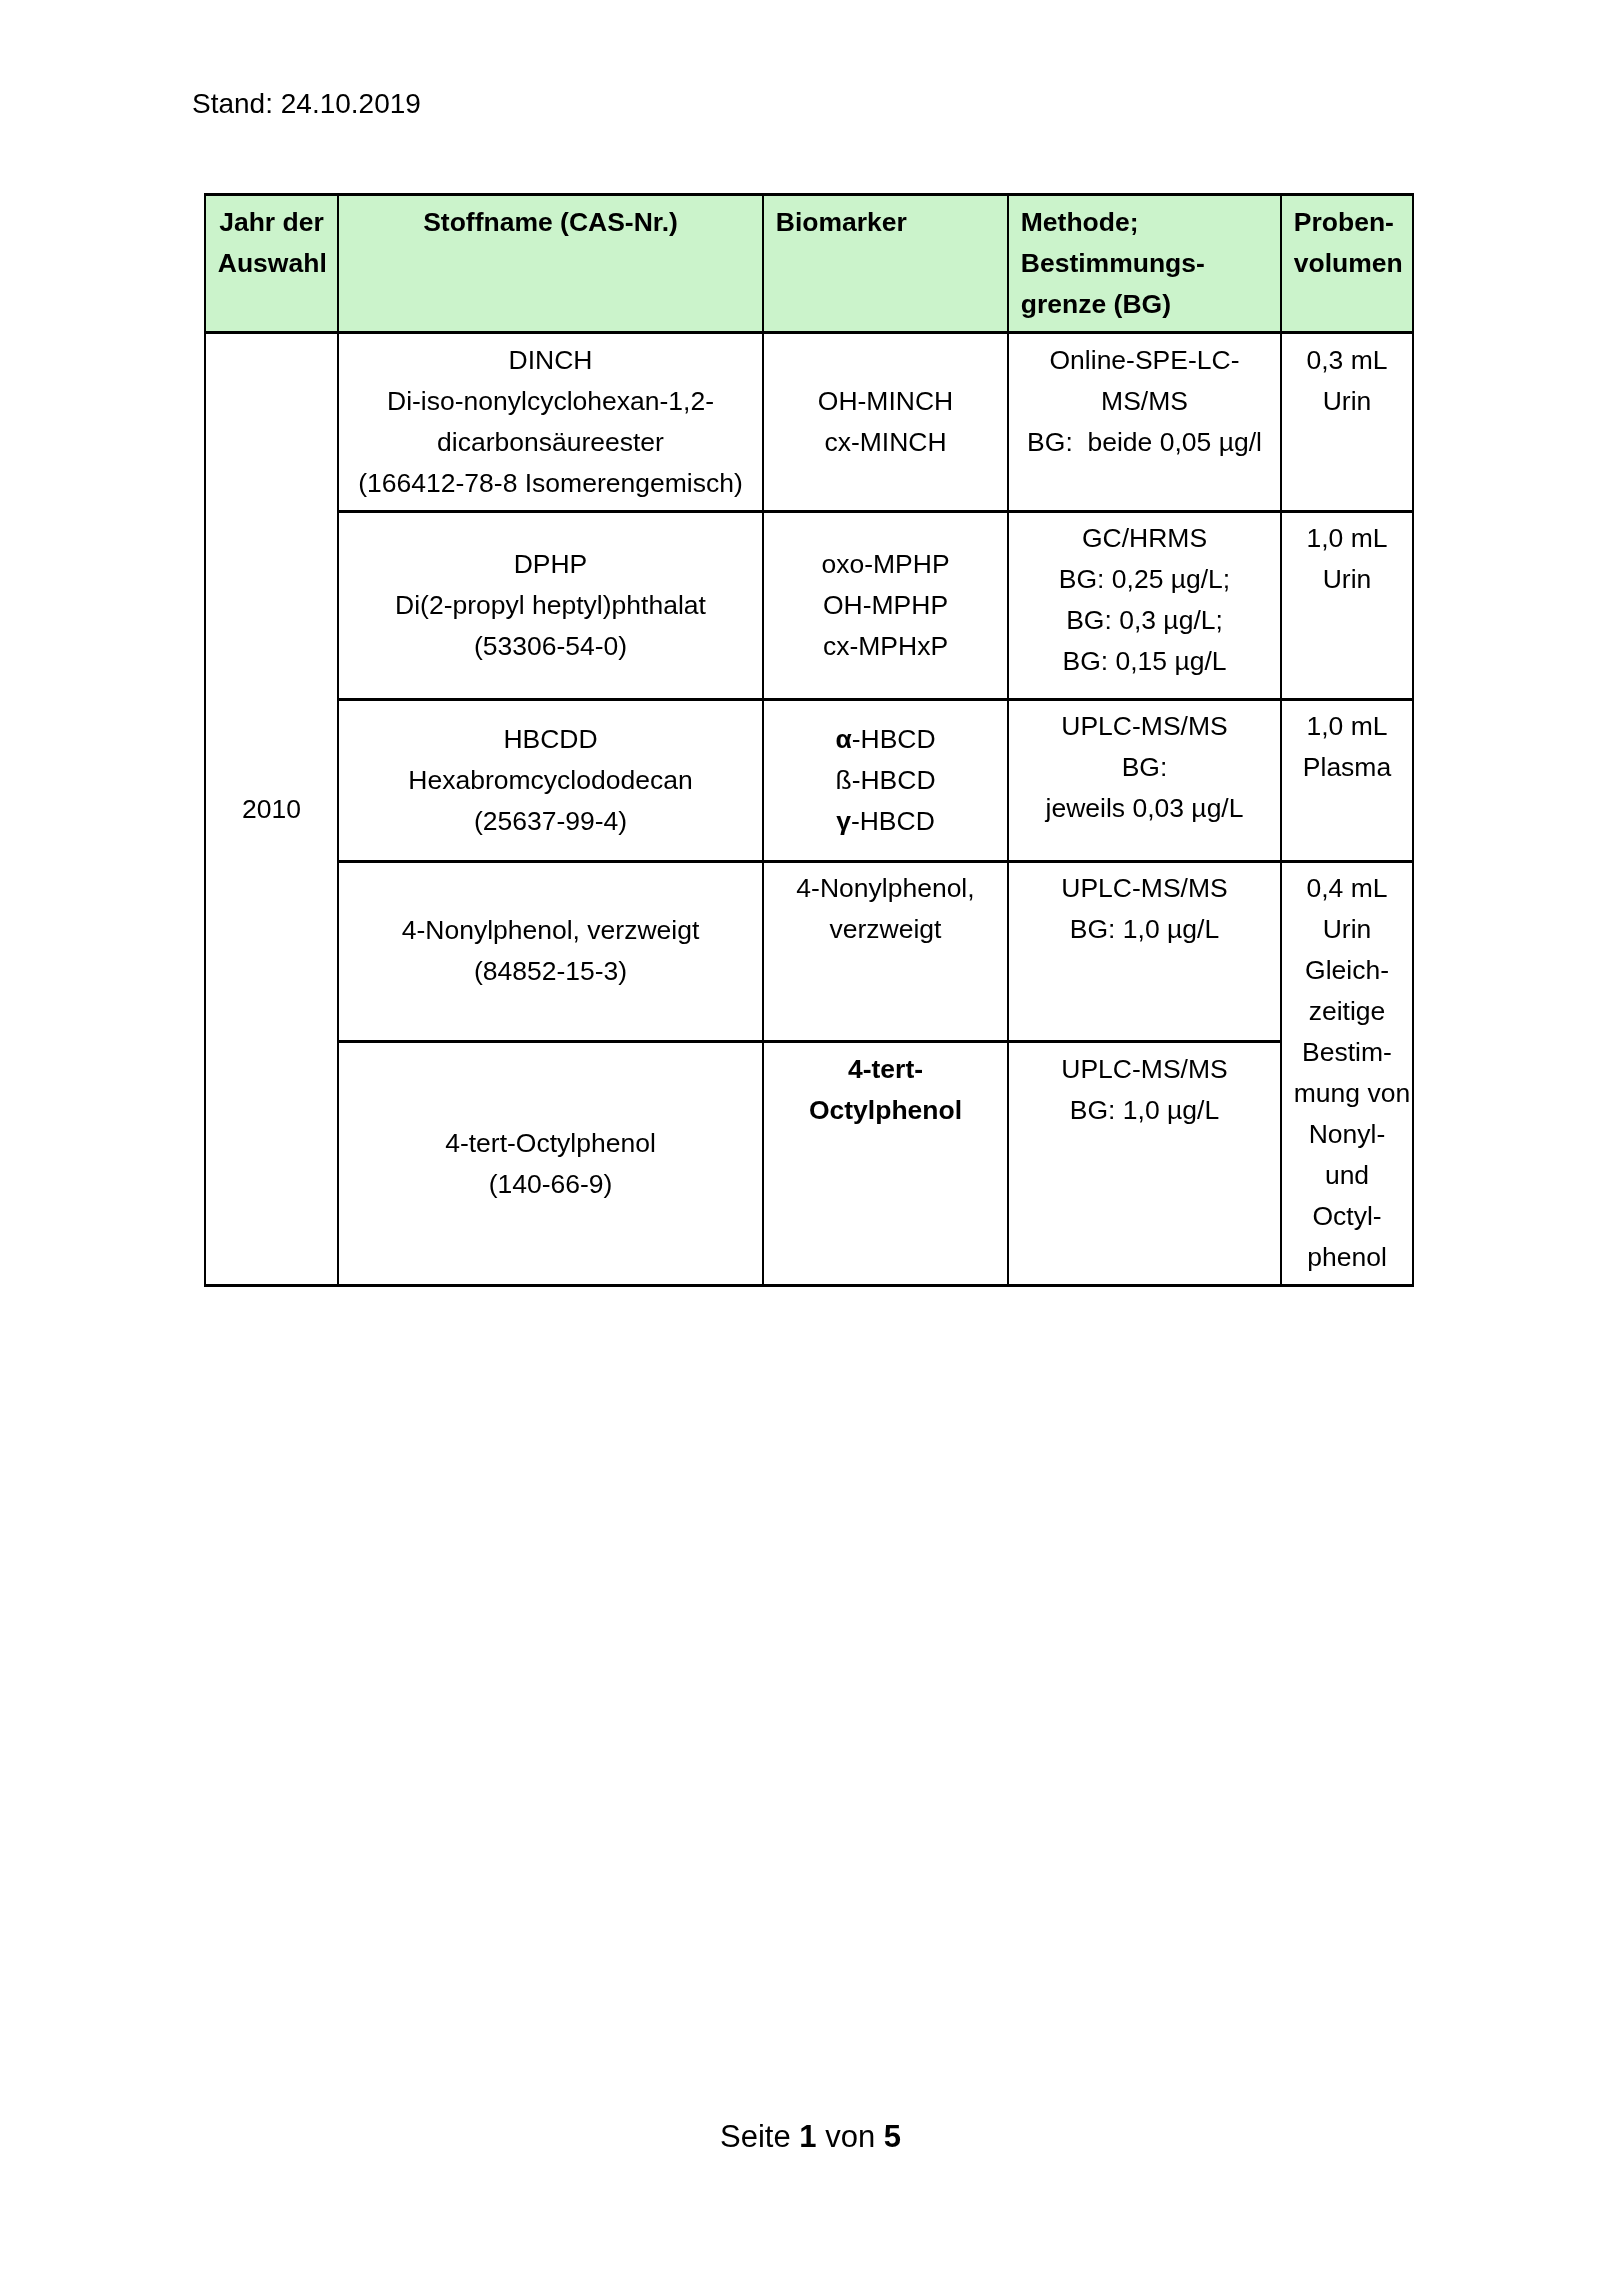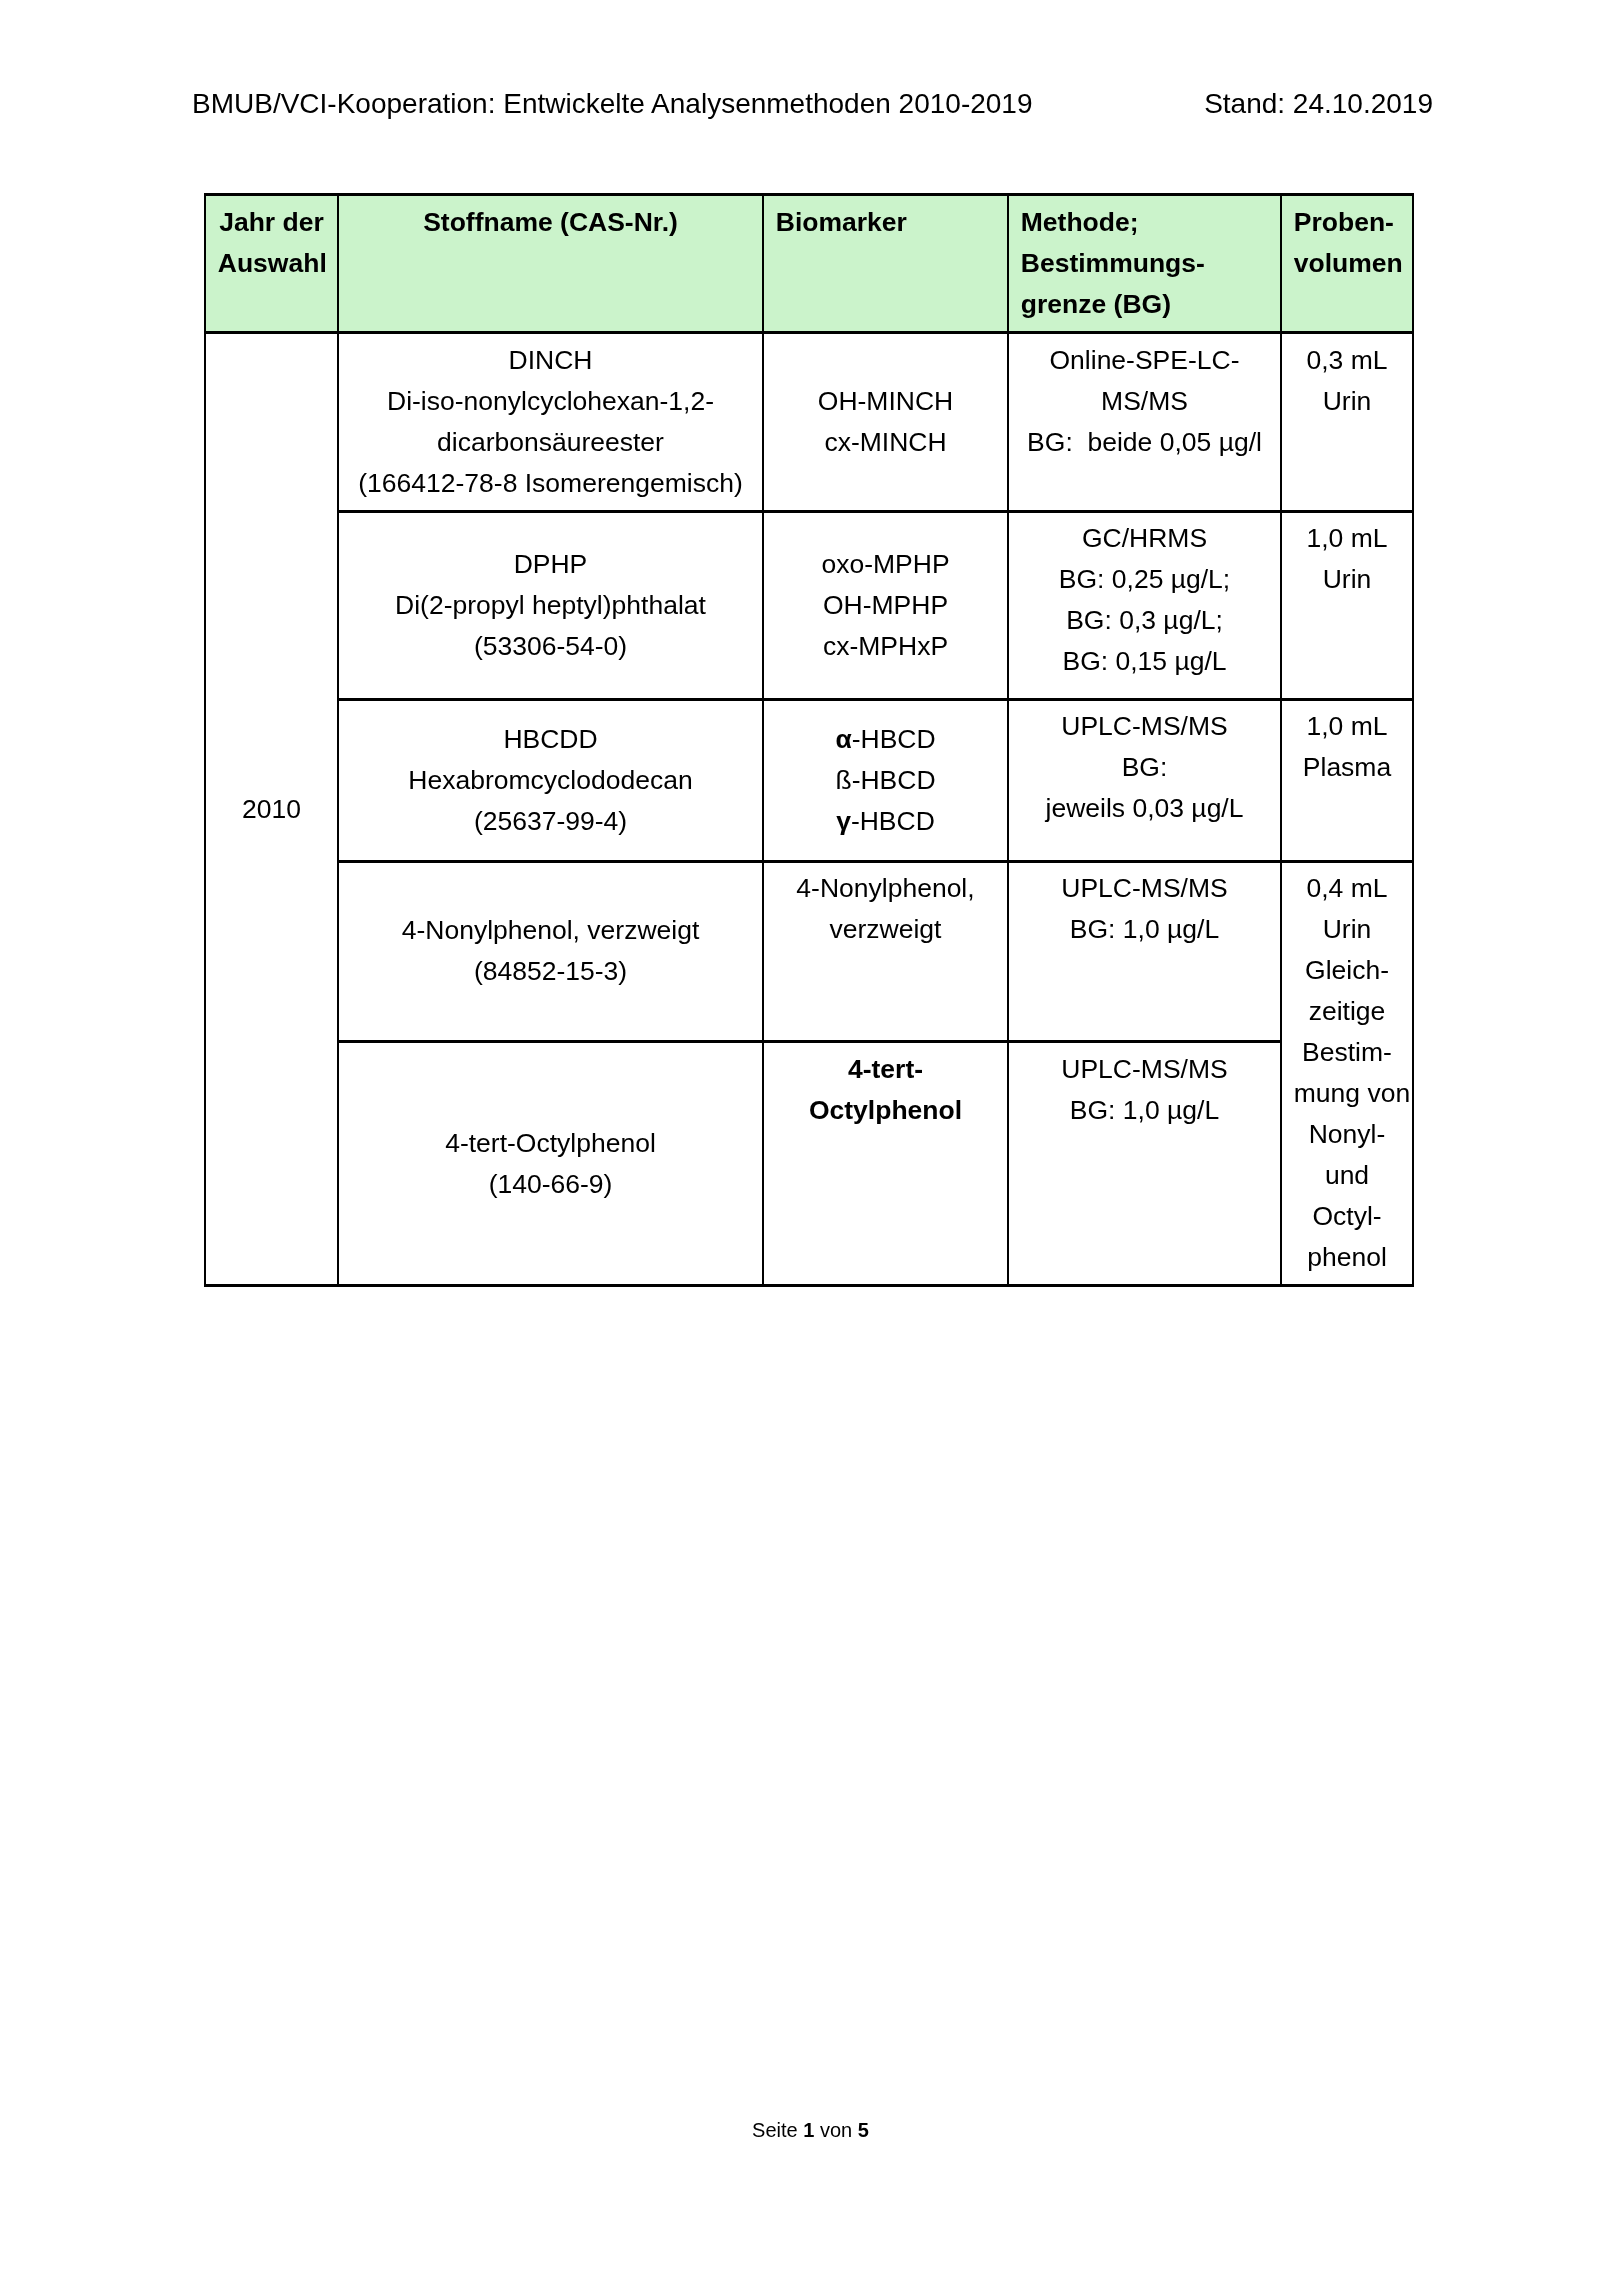--- a/index.html
+++ b/index.html
@@ -56,28 +56,27 @@
   .hl { text-align: center; }
   .ln { white-space: nowrap; }
   .b  { font-weight: bold; }
   .gb { font-weight: bold; }
   .doc-footer {
     position: absolute;
     left: 0;
     top: 2119px;
     width: 100%;
     text-align: center;
-    font-size: 20px;
+    font-size: 31px;
   }
 </style>
 </head>
 <body>
 
 <div class="doc-header">
-  <span>BMUB/VCI-Kooperation: Entwickelte Analysenmethoden 2010-2019</span>
   <span>Stand: 24.10.2019</span>
 </div>
 
 <table class="main">
   <colgroup>
     <col style="width:133px">
     <col style="width:425px">
     <col style="width:245px">
     <col style="width:273px">
     <col style="width:132px">

